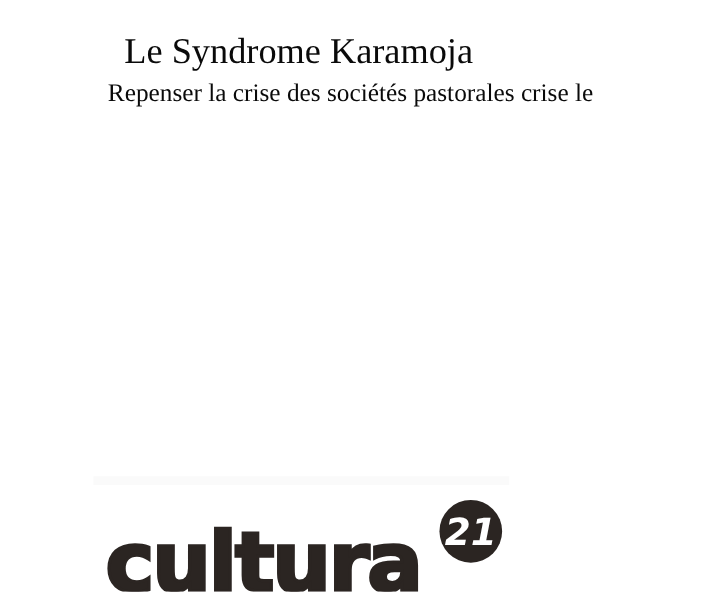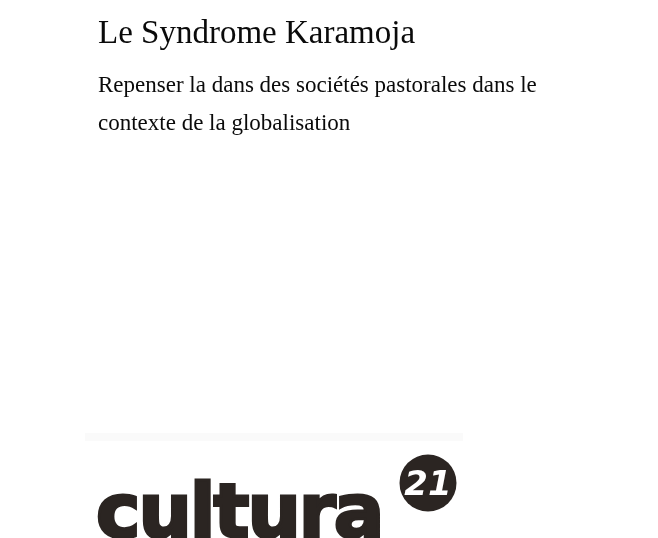--- a/index.html
+++ b/index.html
@@ -21,21 +21,21 @@
     height: 538px;
     background: var(--page_bg);
     overflow: hidden;
     font-family: "Liberation Serif", serif;
     color: var(--text_color);
   }
   .title {
     position: absolute;
     left: 98px;
     top: 13px;
-    margin: 0;
+    margin: 15px;
     font-size: 33px;
     font-weight: normal;
     line-height: 38px;
     white-space: nowrap;
   }
   .subtitle {
     position: absolute;
     left: 98px;
     top: 66px;
     margin: 0;
@@ -102,22 +102,21 @@
   }
 </style>
 </head>
 <body>
 
 <div class="page">
 
   <h1 class="title">Le Syndrome Karamoja</h1>
 
   <p class="subtitle">
-    <span class="line">Repenser la dans des sociétés pastorales dans le</span>
-    <span class="line">contexte de la globalisation</span>
+    <span class="line">Repenser la crise des sociétés pastorales crise le</span>
   </p>
 
 
   <div class="logo">
     <div class="logo-strip"></div>
     <span class="wordmark">cultura</span>
     <svg class="badge" width="58" height="58" viewBox="0 0 58 58">
       <circle cx="29" cy="29" r="28.5"></circle>
       <text x="29" y="41">21</text>
     </svg>

